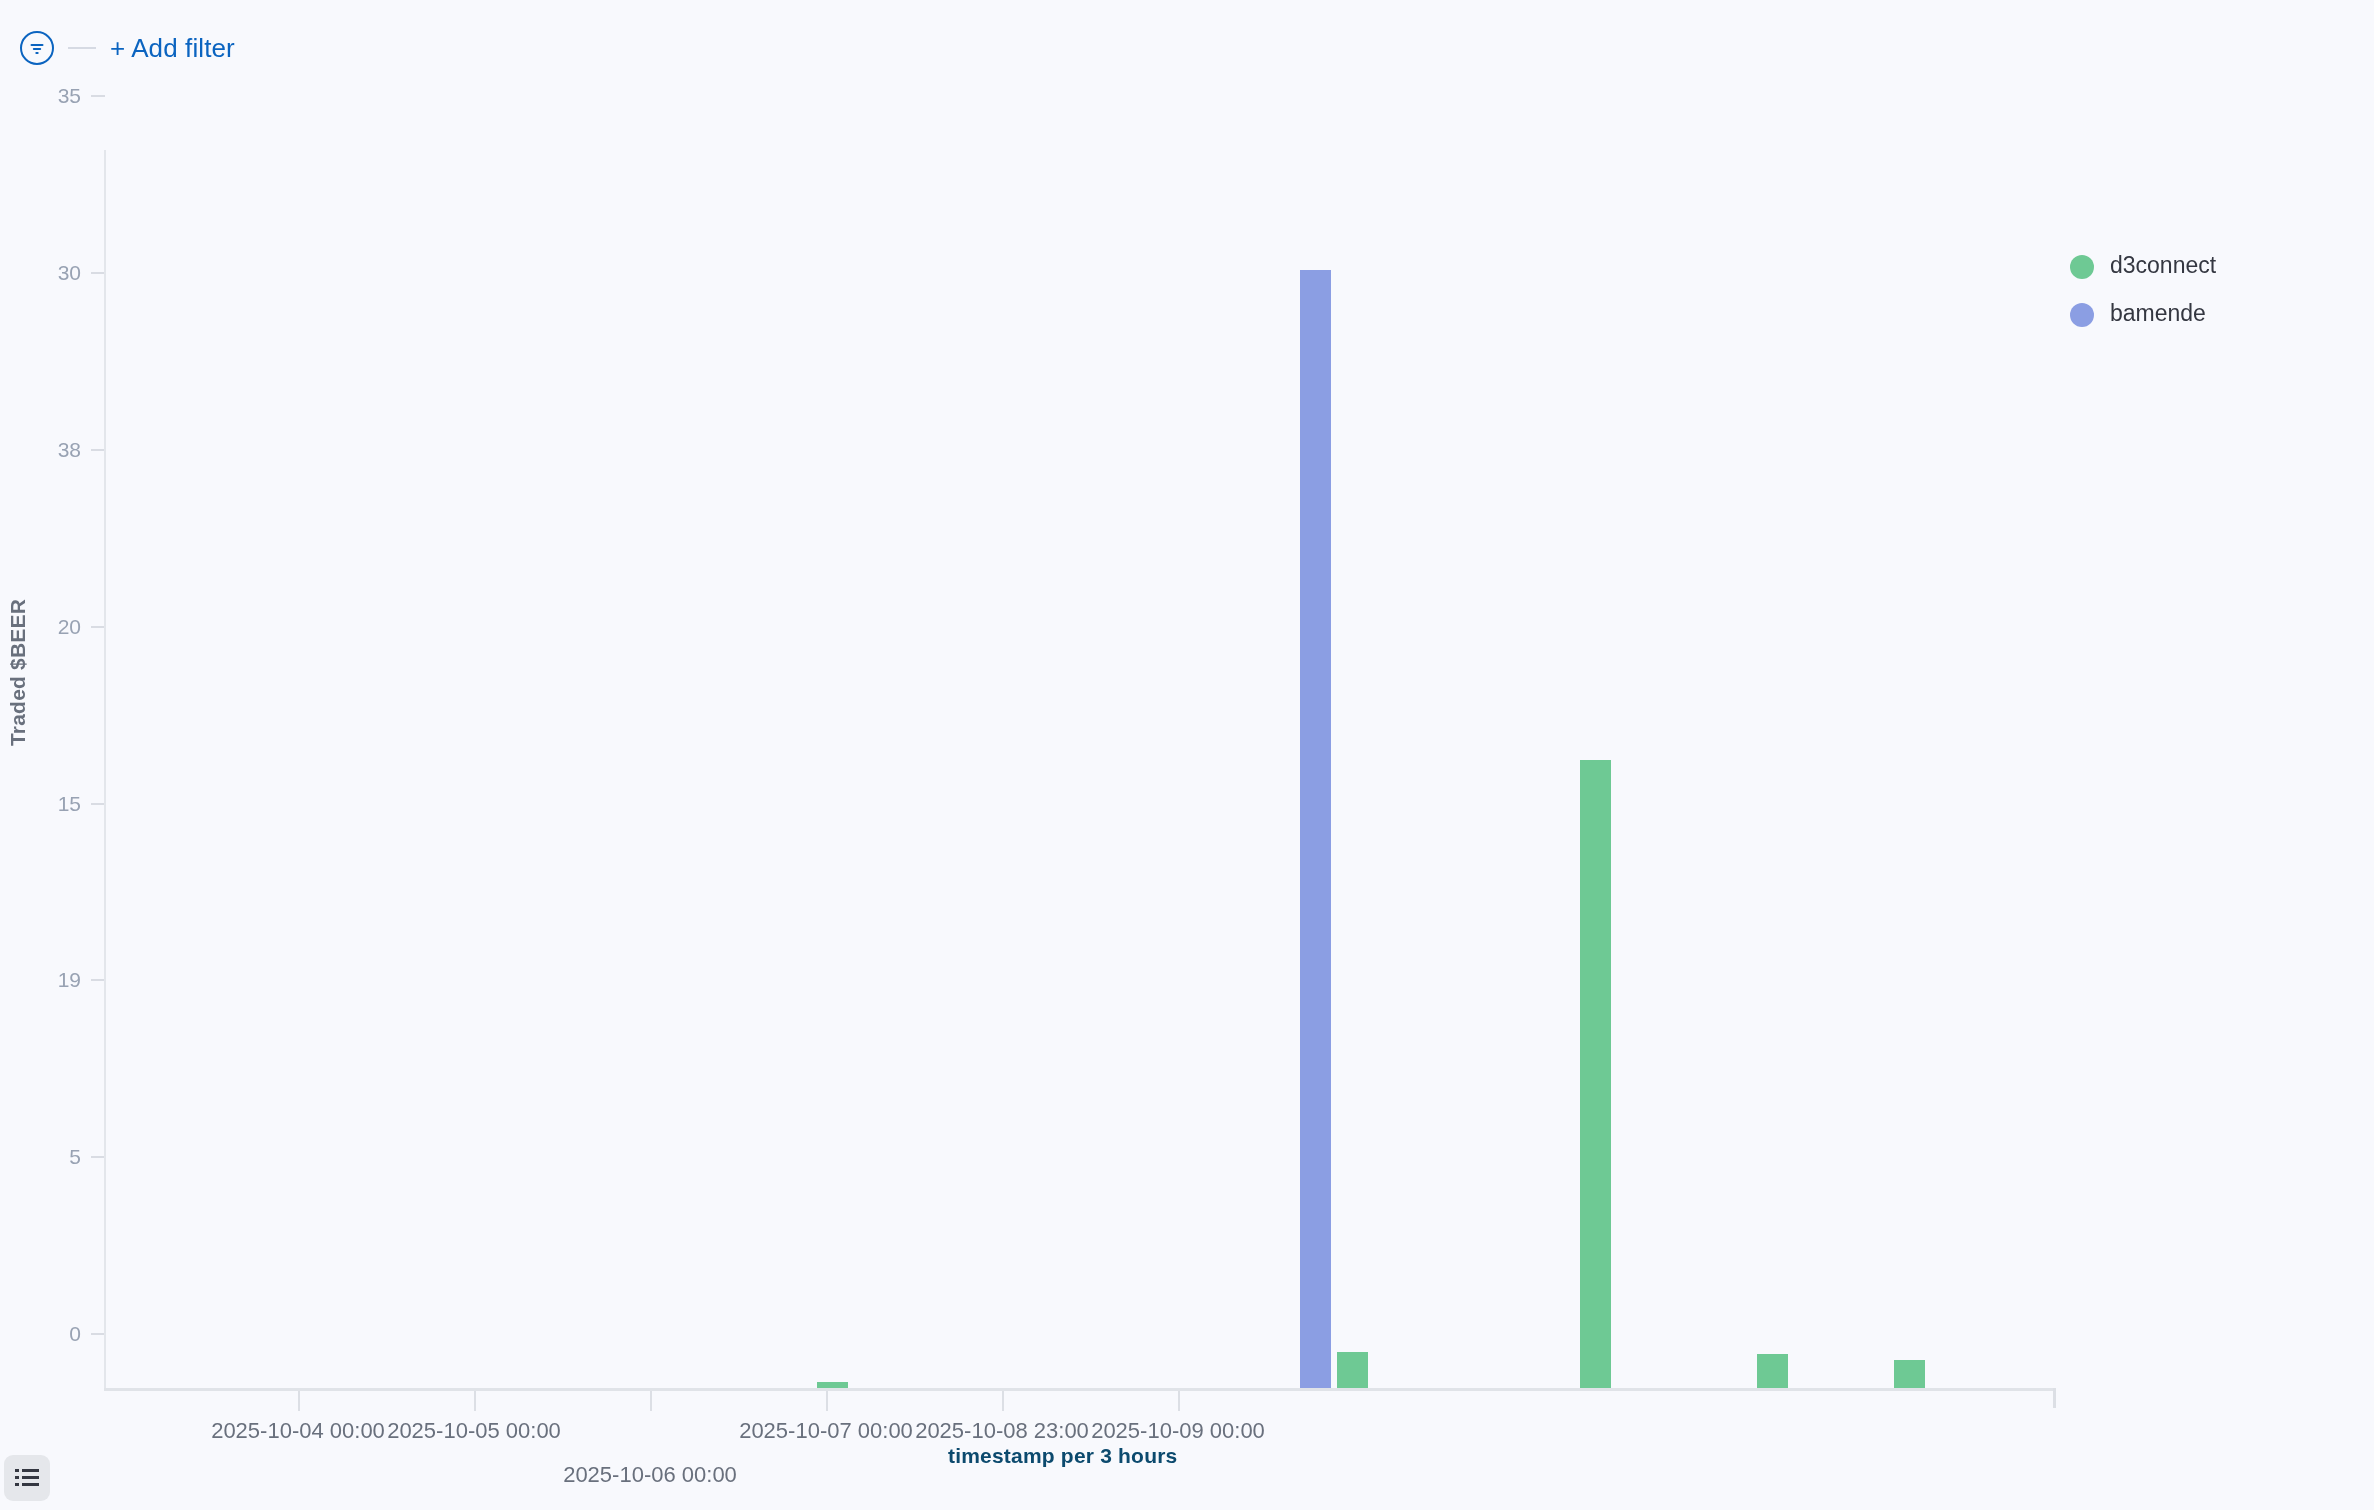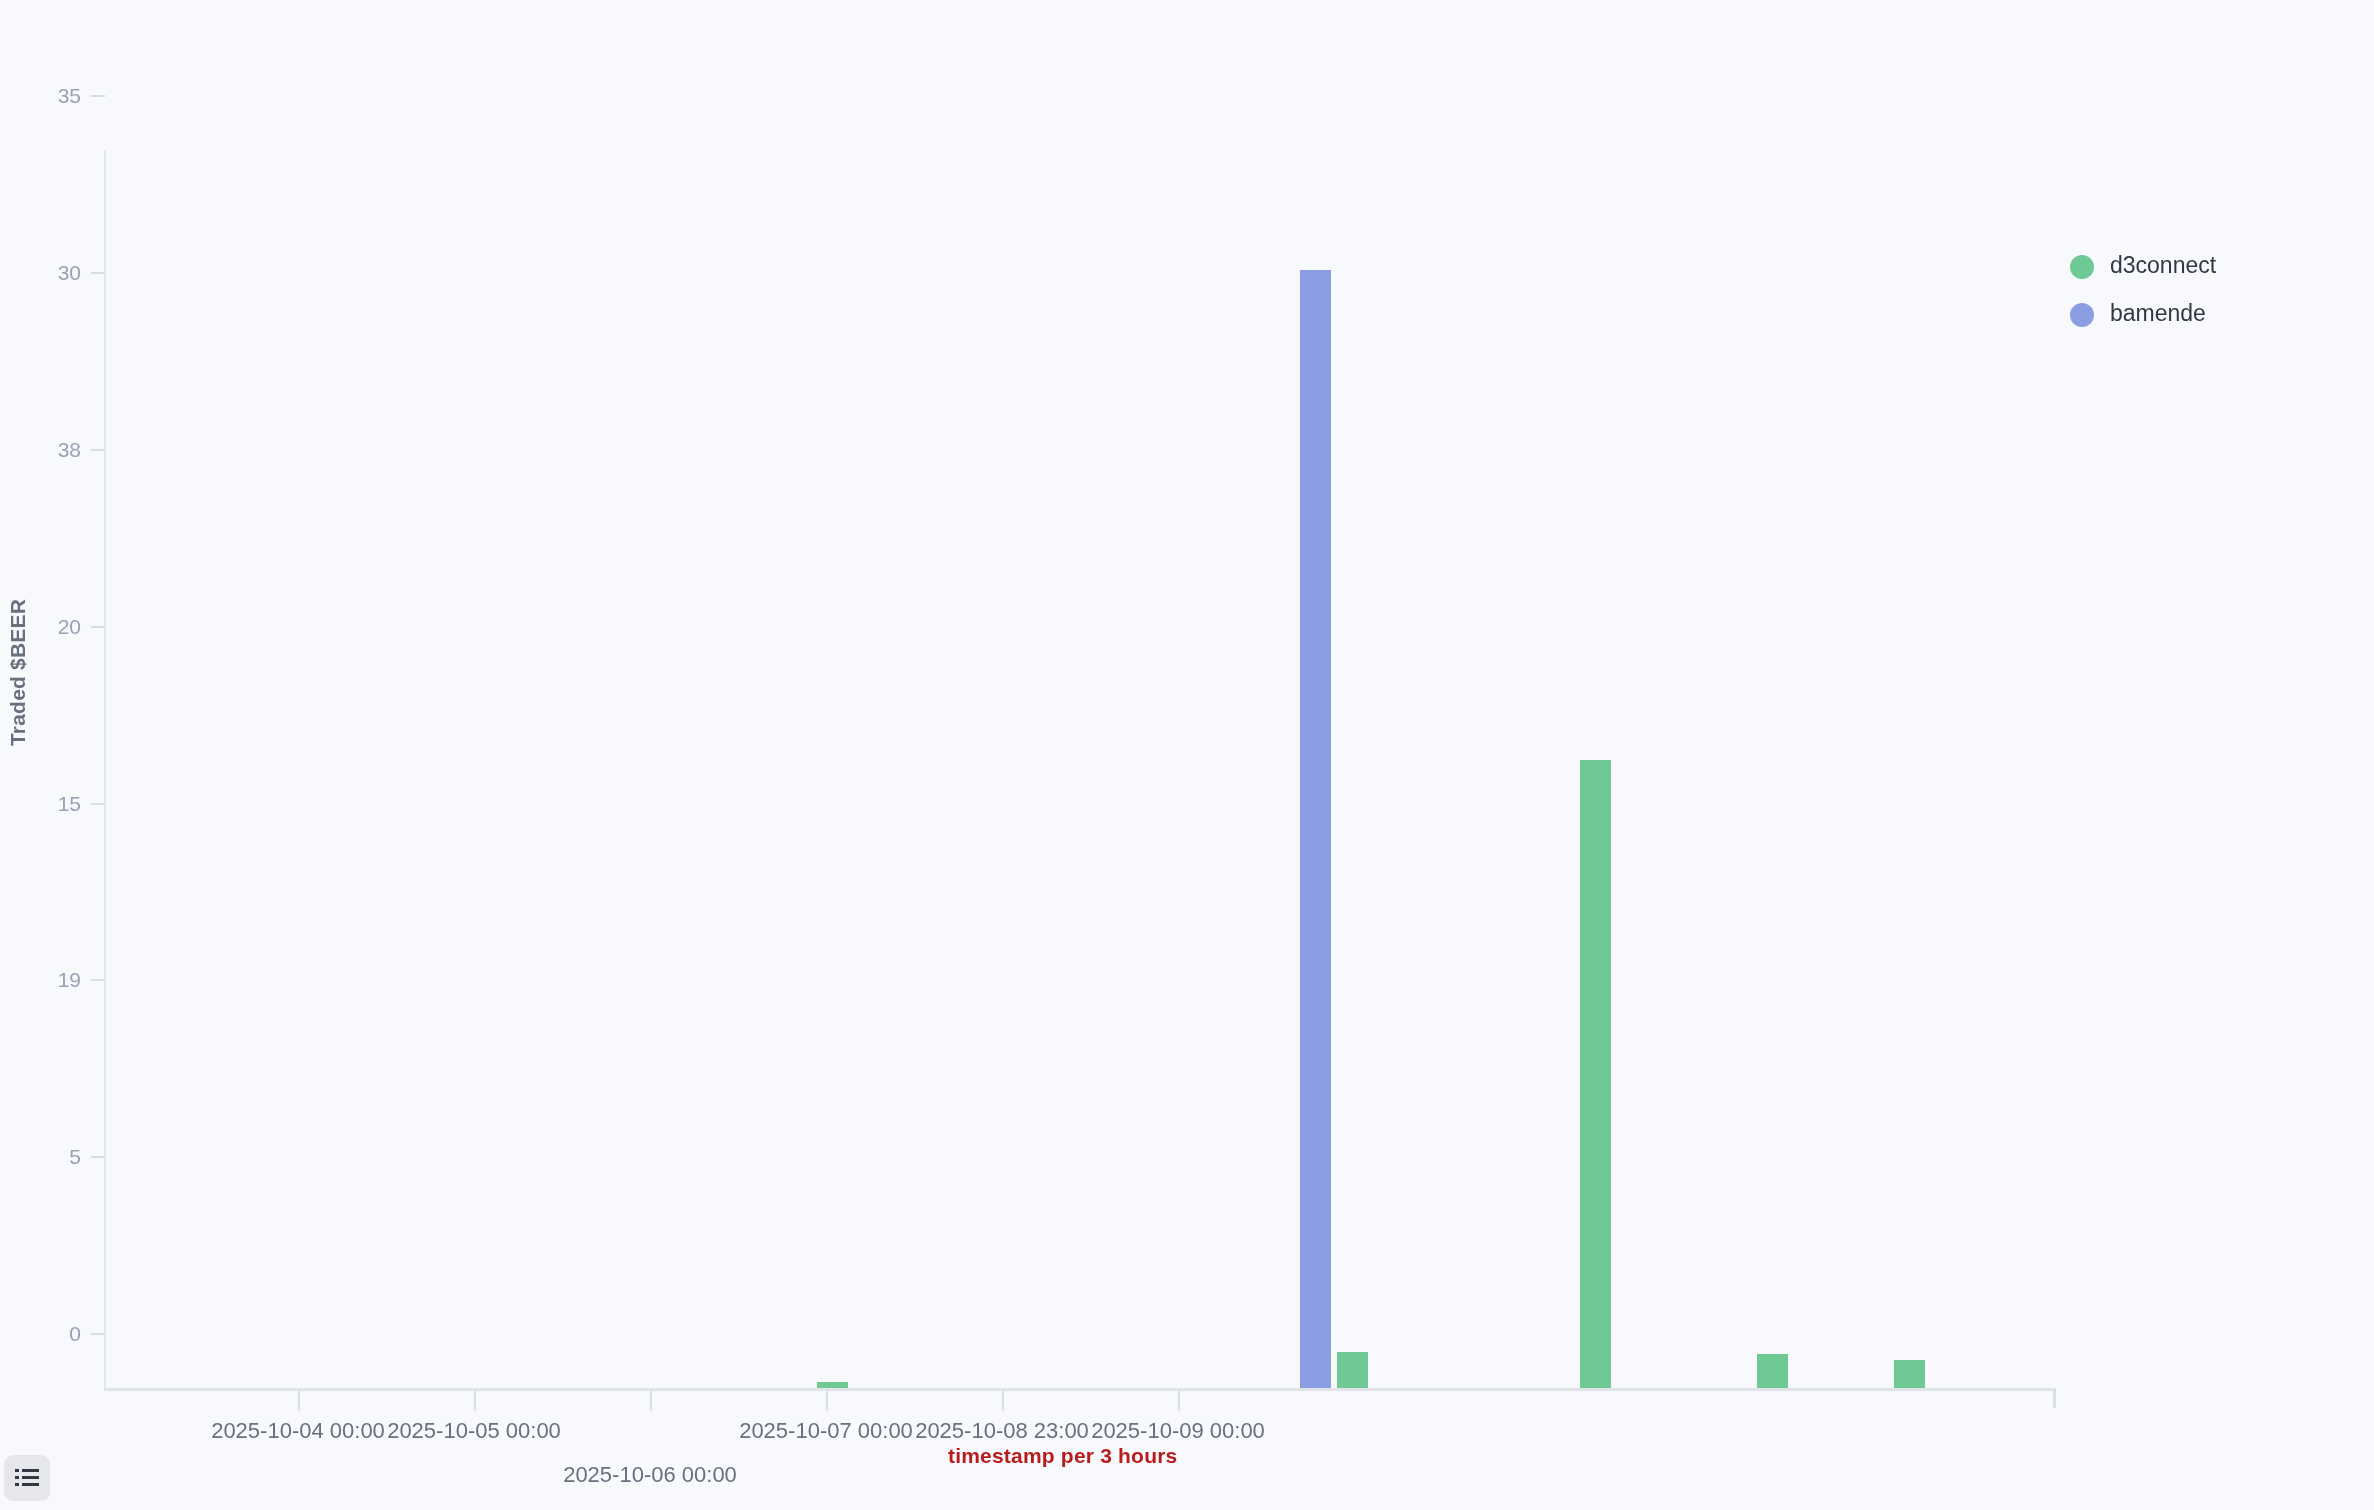--- a/index.html
+++ b/index.html
@@ -35,21 +35,21 @@
   .chart-area { position: absolute; left: 0; top: 96px; width: 2374px; height: 1414px; }
 
   .ylabel {
     position: absolute; left: 6px; top: 650px;
     transform: rotate(-90deg); transform-origin: left top;
     font-size: 21px; font-weight: bold; color: #69707d;
     white-space: nowrap; letter-spacing: .2px;
   }
   .xlabel {
     position: absolute; left: 948px; top: 1348px;
-    font-size: 21px; font-weight: bold; color: #b91c1c;
+    font-size: 21px; font-weight: bold; color: #0c4a6e;
     white-space: nowrap; letter-spacing: .2px;
   }
 
   .ytick {
     position: absolute; right: 0; width: 100%;
     display: flex; align-items: center; justify-content: flex-end;
     height: 0;
   }
   .ytick .ytick-text {
     font-size: 21px; color: #98a2b3; line-height: 1; transform: translateY(-1px); margin-left: 40px;
@@ -95,20 +95,31 @@
     position: absolute; left: 4px; top: 1455px;
     width: 46px; height: 46px; border-radius: 9px; background: #e5e7eb;
     display: flex; align-items: center; justify-content: center; cursor: pointer;
   }
 </style>
 </head>
 <body>
 
 <div id="root">
 
+  <div class="filter-bar">
+    <div class="filter-circle">
+      <svg width="20" height="20" viewBox="0 0 20 20" aria-hidden="true">
+        <rect x="3.5" y="6" width="13" height="2.1" rx="1" fill="#0b64c0"></rect>
+        <rect x="5.8" y="10" width="8.4" height="2.1" rx="1" fill="#0b64c0"></rect>
+        <rect x="8.3" y="13.9" width="3.4" height="2.1" rx="1" fill="#0b64c0"></rect>
+      </svg>
+    </div>
+    <div class="filter-dash"></div>
+    <div class="add-filter">+ Add filter</div>
+  </div>
 
   <div class="chart-area">
 
     <div class="ylabel">Traded $BEER</div>
     <div class="xlabel">timestamp per 3 hours</div>
 
     <div class="ytick-wrap" id="yticks">
         <div class="ytick" style="top: 1238px;">
           <span class="ytick-text">0</span>
           <span class="ytick-mark"></span>

